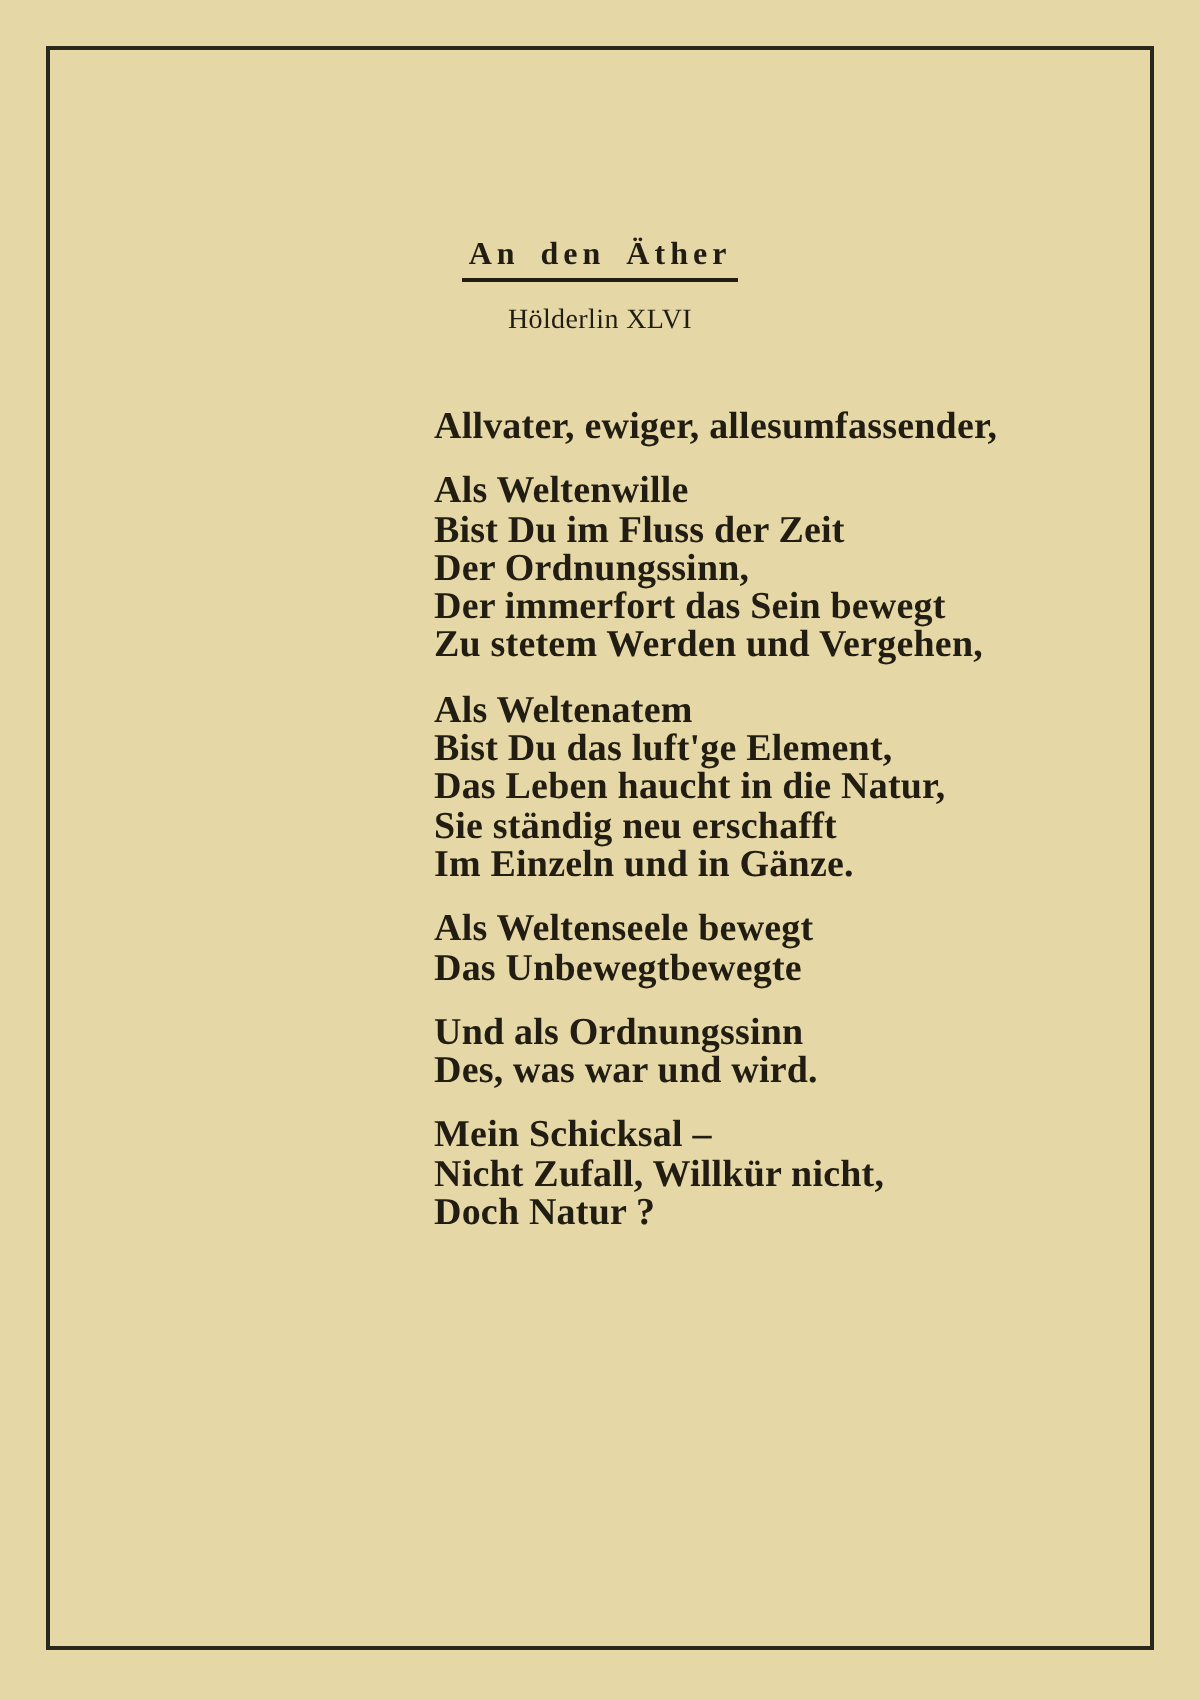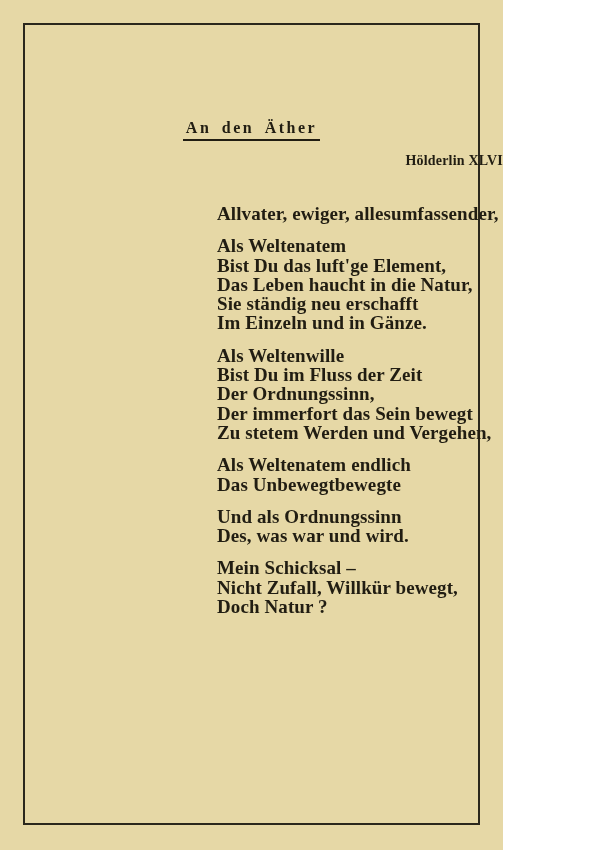--- a/index.html
+++ b/index.html
@@ -1,21 +1,21 @@
 <!DOCTYPE html>
 <html><head>
 <meta charset="utf-8">
 <style>
   html, body {
     margin: 0;
     padding: 0;
   }
   .canvas {
     position: relative;
-    width: 503px;
+    width: 600px;
     height: 850px;
     background: var(--bg, #e6d8a6);
     overflow: hidden;
     font-family: "Liberation Serif", "DejaVu Serif", serif;
     color: var(--ink, #211d12);
   }
   .frame {
     position: absolute;
     left: 23px;
     top: 23px;
@@ -39,23 +39,23 @@
     word-spacing: 4px;
     padding: 0 3px 2px 3px;
     border-bottom: 2px solid var(--ink, #211d12);
     white-space: nowrap;
   }
   .subtitle {
     position: absolute;
     top: 153px;
     left: 0;
     right: 0;
-    text-align: right;
+    text-align: center;
     font-size: 14px;
-    font-weight: bold;
+    font-weight: normal;
     letter-spacing: 0.2px;
   }
   .poem {
     position: absolute;
     left: 217px;
     top: 204px;
     font-size: 19px;
     font-weight: bold;
     line-height: 19.3px;
     letter-spacing: 0.1px;
@@ -80,40 +80,40 @@
     <span class="title-text">An den Äther</span>
   </div>
 
   <div class="subtitle">Hölderlin XLVI</div>
 
   <div class="poem">
       <div class="stanza">
         <div class="line">Allvater, ewiger, allesumfassender,</div>
       </div>
       <div class="stanza">
+        <div class="line">Als Weltenwille</div>
+        <div class="line">Bist Du im Fluss der Zeit</div>
+        <div class="line">Der Ordnungssinn,</div>
+        <div class="line">Der immerfort das Sein bewegt</div>
+        <div class="line">Zu stetem Werden und Vergehen,</div>
+      </div>
+      <div class="stanza">
         <div class="line">Als Weltenatem</div>
         <div class="line">Bist Du das luft'ge Element,</div>
         <div class="line">Das Leben haucht in die Natur,</div>
         <div class="line">Sie ständig neu erschafft</div>
         <div class="line">Im Einzeln und in Gänze.</div>
       </div>
       <div class="stanza">
-        <div class="line">Als Weltenwille</div>
-        <div class="line">Bist Du im Fluss der Zeit</div>
-        <div class="line">Der Ordnungssinn,</div>
-        <div class="line">Der immerfort das Sein bewegt</div>
-        <div class="line">Zu stetem Werden und Vergehen,</div>
-      </div>
-      <div class="stanza">
-        <div class="line">Als Weltenatem endlich</div>
+        <div class="line">Als Weltenseele bewegt</div>
         <div class="line">Das Unbewegtbewegte</div>
       </div>
       <div class="stanza">
         <div class="line">Und als Ordnungssinn</div>
         <div class="line">Des, was war und wird.</div>
       </div>
       <div class="stanza">
         <div class="line">Mein Schicksal –</div>
-        <div class="line">Nicht Zufall, Willkür bewegt,</div>
+        <div class="line">Nicht Zufall, Willkür nicht,</div>
         <div class="line">Doch Natur ?</div>
       </div>
     </div>
 </div>
 
 </body></html>

